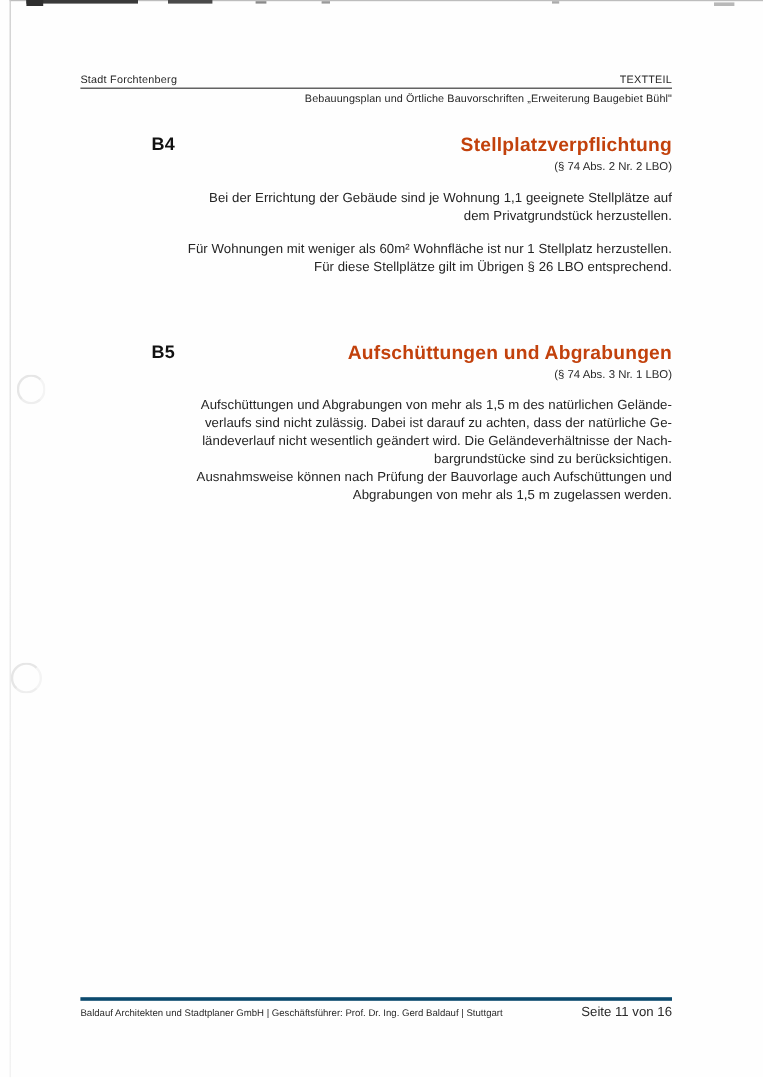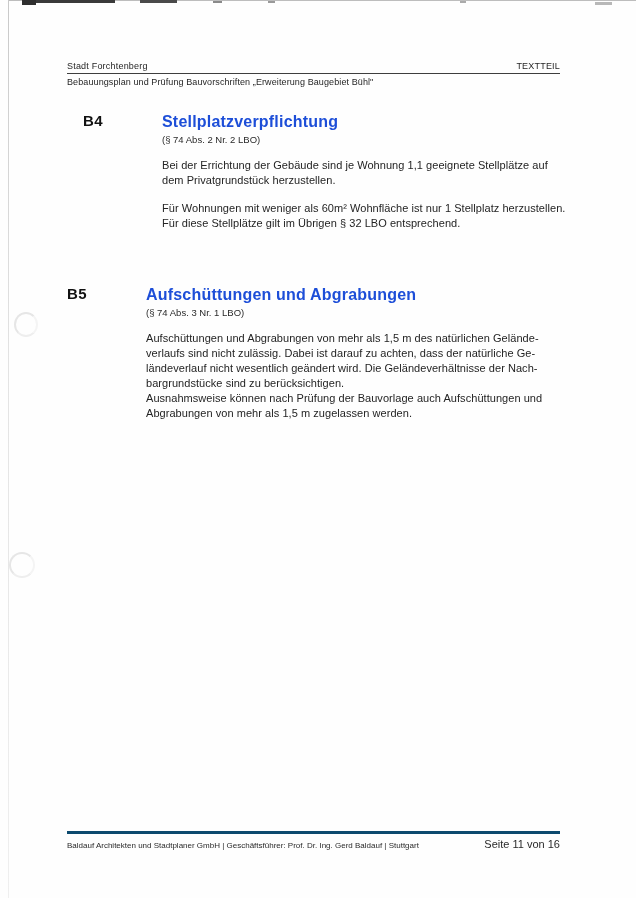--- a/index.html
+++ b/index.html
@@ -7,20 +7,21 @@
   html, body { background: #ffffff; }
   body { font-family: "Liberation Sans", sans-serif; }
 
   .page {
     position: relative;
     width: 636px;
     height: 898px;
     background: #fefefe;
     overflow: hidden;
     color: #1e1e1e;
+    text-align: right;
   }
 
   
   .edge-top {
     position: absolute; left: 8px; top: 0; width: 628px; height: 1px;
     background: #bdbdbd;
   }
   .edge-left {
     position: absolute; left: 8px; top: 0; width: 1px; height: 898px;
     background: linear-gradient(to bottom, #c9c9c9, #e3e3e3 40%, #efefef);
@@ -46,24 +47,24 @@
     font-size: 9px; letter-spacing: 0.2px; color: #262626;
     border-bottom: 1px solid #3e3e3e; padding-bottom: 2px;
   }
   .header-sub { font-size: 9px; letter-spacing: 0.1px; margin-top: 3px; color: #262626; }
 
   
   .section {
     position: absolute; left: 67px; width: 493px;
     display: grid; grid-template-columns: 79px 1fr;
   }
-  .section-b4 { top: 112px; margin-left: 16px; }
+  .section-b4 { top: 112px; }
   .section-b5 { top: 285px; }
   .sec-label { font-weight: bold; font-size: 15px; color: #121212; letter-spacing: 0.3px; }
-  .sec-title { font-weight: bold; font-size: 16px; color: #1d4ed8; letter-spacing: 0.2px; line-height: 19px; }
+  .sec-title { font-weight: bold; font-size: 16px; color: #c2410c; letter-spacing: 0.2px; line-height: 19px; }
   .sec-legal { font-size: 9.5px; color: #2a2a2a; margin-top: 3px; }
   .para {
     font-size: 11px; line-height: 15px; margin-top: 13px;
     color: #242424; white-space: pre-line; letter-spacing: 0.05px;
   }
 
   
   .footer {
     position: absolute; left: 67px; top: 831px; width: 493px;
     border-top: 3px solid #0c4a6e; padding-top: 4px;
@@ -88,32 +89,32 @@
   <div class="art" style="left:595px; top:2px; width:17px; height:3px; background:#b8b8b8;"></div>
 
   <div class="hole hole-1"></div>
   <div class="hole hole-2"></div>
 
   <div class="header">
     <div class="header-row">
       <span>Stadt Forchtenberg</span>
       <span>TEXTTEIL</span>
     </div>
-    <div class="header-sub">Bebauungsplan und Prüfung Bauvorschriften „Erweiterung Baugebiet Bühl"</div>
+    <div class="header-sub">Bebauungsplan und Örtliche Bauvorschriften „Erweiterung Baugebiet Bühl"</div>
   </div>
 
   <div class="section section-b4">
     <div class="sec-label">B4</div>
     <div class="sec-body">
       <div class="sec-title">Stellplatzverpflichtung</div>
       <div class="sec-legal">(§ 74 Abs. 2 Nr. 2 LBO)</div>
       <div class="para">Bei der Errichtung der Gebäude sind je Wohnung 1,1 geeignete Stellplätze auf
 dem Privatgrundstück herzustellen.</div>
       <div class="para">Für Wohnungen mit weniger als 60m² Wohnfläche ist nur 1 Stellplatz herzustellen.
-Für diese Stellplätze gilt im Übrigen § 32 LBO entsprechend.</div>
+Für diese Stellplätze gilt im Übrigen § 26 LBO entsprechend.</div>
     </div>
   </div>
 
   <div class="section section-b5">
     <div class="sec-label">B5</div>
     <div class="sec-body">
       <div class="sec-title">Aufschüttungen und Abgrabungen</div>
       <div class="sec-legal">(§ 74 Abs. 3 Nr. 1 LBO)</div>
       <div class="para">Aufschüttungen und Abgrabungen von mehr als 1,5 m des natürlichen Gelände-
 verlaufs sind nicht zulässig. Dabei ist darauf zu achten, dass der natürliche Ge-

